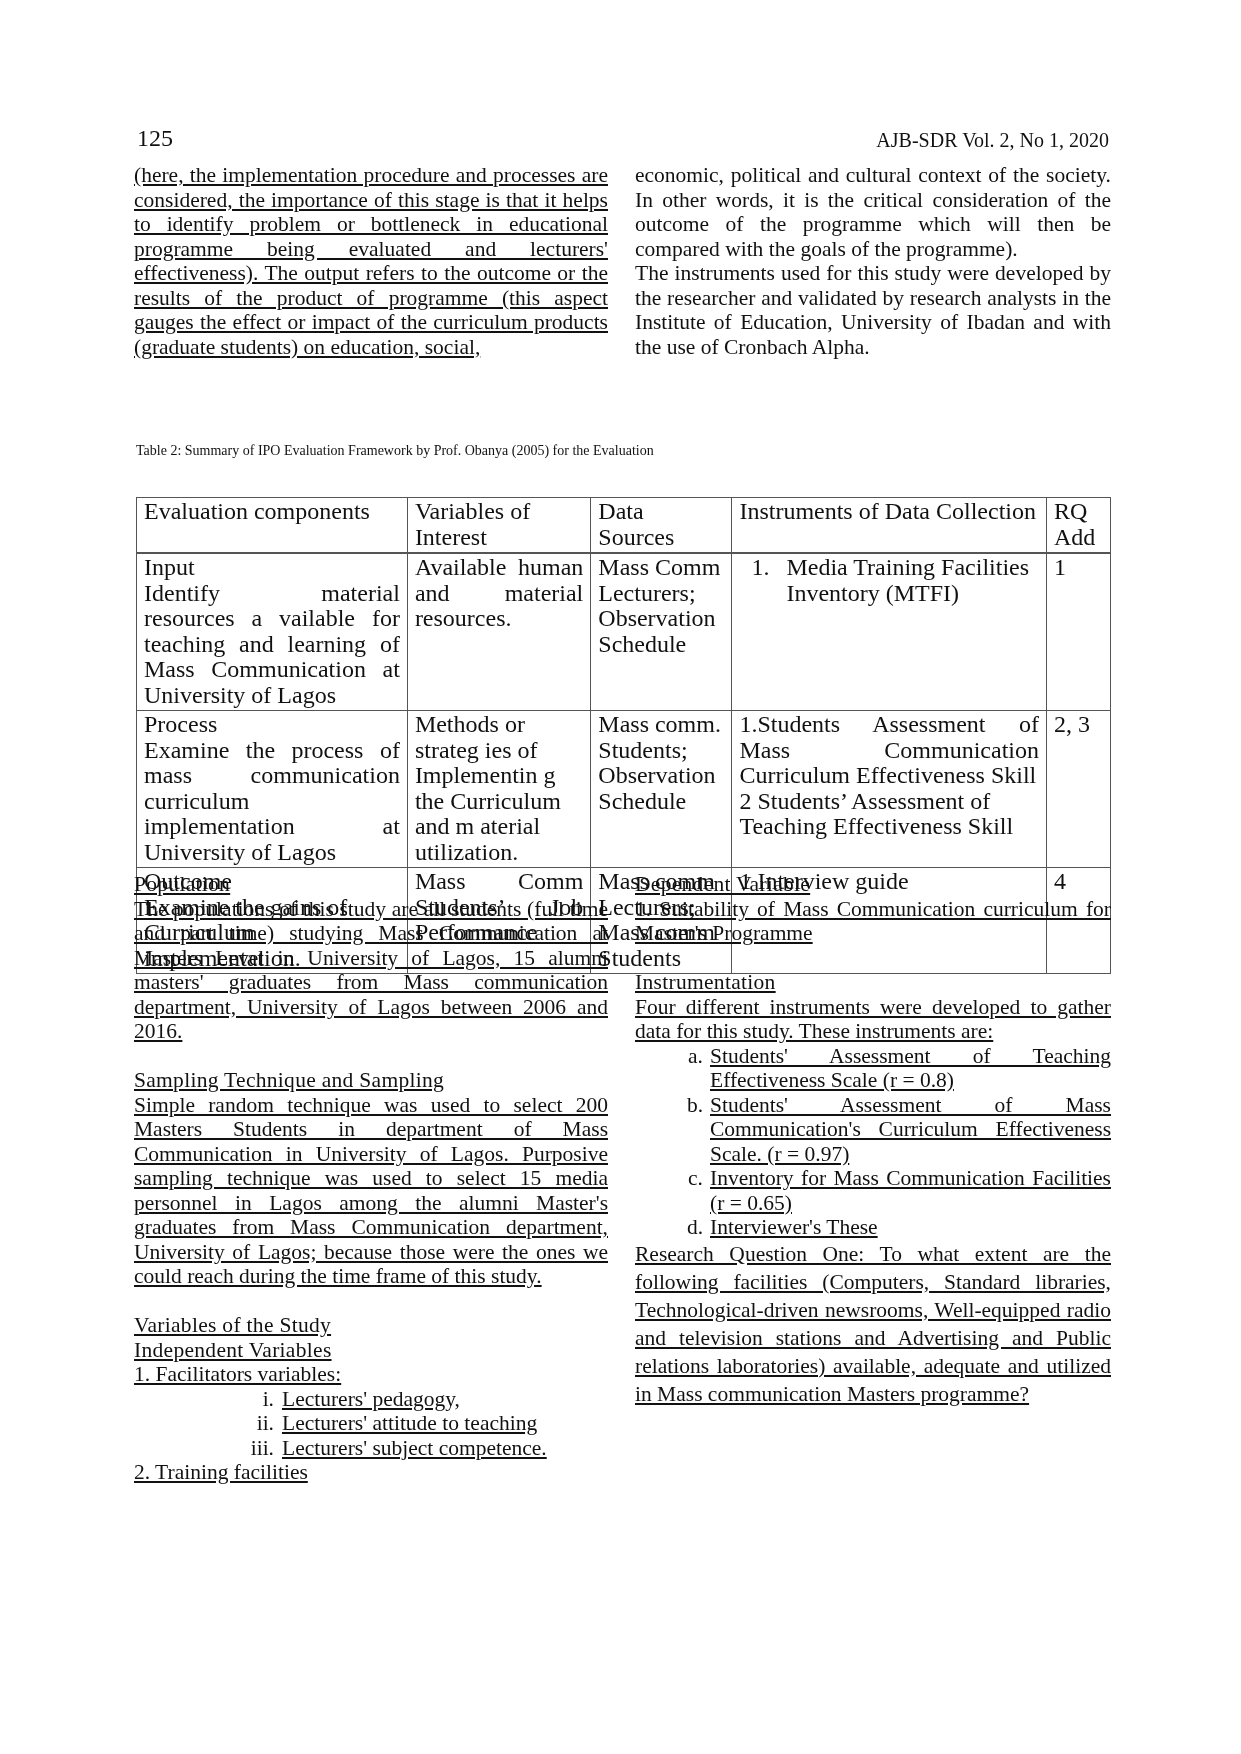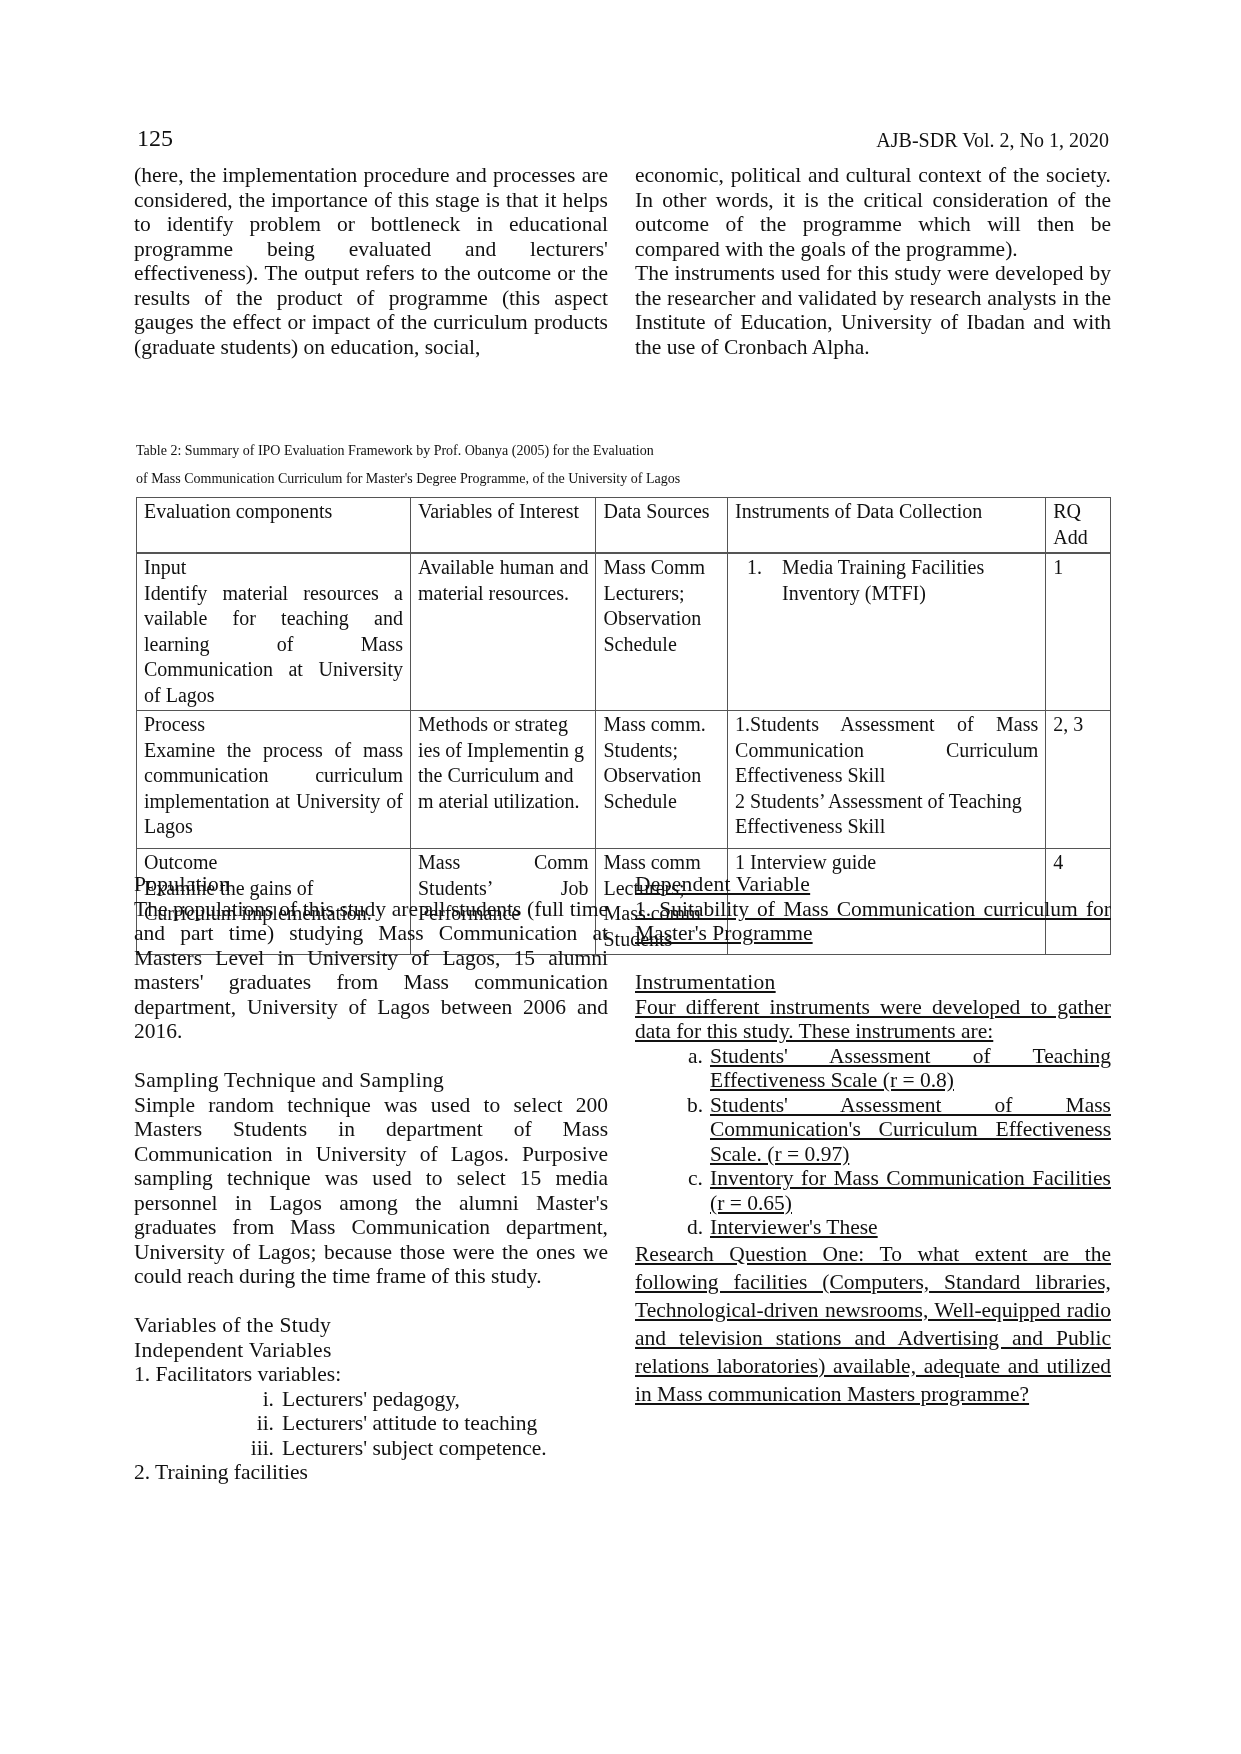--- a/index.html
+++ b/index.html
@@ -2,24 +2,24 @@
 <html><head>
 <meta charset="utf-8">
 <style>
   html, body { margin:0; padding:0; background:#ffffff; }
   body { width:1241px; height:1754px; position:relative; font-family:"Liberation Serif","DejaVu Serif",serif; color:#111; }
   .page { position:absolute; left:0; top:0; width:1241px; height:1313px; }
   .hdr-left { position:absolute; left:137px; top:125px; font-size:24px; }
   .hdr-right { position:absolute; right:132px; top:129px; font-size:20px; }
   .col { position:absolute; font-size:21.5px; line-height:24.5px; text-align:justify; }
   .col p { margin:0; }
-  .colL { left:134px; width:474px; }
+  .colL { left:134px; width:474px;text-decoration:underline; }
   .colR { left:635px; width:476px; }
   .caption { position:absolute; left:136px; top:437px; width:980px; font-size:14px; line-height:28px; }
-  table.ipo { position:absolute; left:136px; top:497px; width:975px; border-collapse:collapse; font-size:20px; line-height:25.5px; }
+  table.ipo { position:absolute; left:136px; top:497px; width:975px; border-collapse:collapse; font-size:24px; line-height:25.5px; }
   table.ipo td { border:1px solid #555; vertical-align:top; padding:1px 7px 2px 7px; }
   table.ipo tr.head td { border-bottom:2px solid #555; }
   .just { text-align:justify; }
   .heading { letter-spacing:0.3px; }
   .mt { margin-top:24.5px !important; }
   .lst { margin:0; padding:0; list-style:none; }
   .lst li { position:relative; padding-left:75px; }
   .lst li .m { position:absolute; left:40px; width:28px; text-align:right; }
   .roman li { padding-left:148px; }
   .roman li .m { left:90px; width:50px; text-align:right; }
@@ -37,21 +37,20 @@
   <div class="col colL" style="top:163px;">
     <p>(here, the implementation procedure and processes are considered, the importance of this stage is that it helps to identify problem or bottleneck in educational programme being evaluated and lecturers' effectiveness). The output refers to the outcome or the results of the product of programme (this aspect gauges the effect or impact of the curriculum products (graduate students) on education, social,</p>
   </div>
   <div class="col colR" style="top:163px;">
     <p>economic, political and cultural context of the society. In other words, it is the critical consideration of the outcome of the programme which will then be compared with the goals of the programme).</p>
     <p>The instruments used for this study were developed by the researcher and validated by research analysts in the Institute of Education, University of Ibadan and with the use of Cronbach Alpha.</p>
   </div>
 
   <div class="caption">
     <div>Table 2: Summary of IPO Evaluation Framework by Prof. Obanya (2005) for the Evaluation</div>
-    <div>of Mass Communication Curriculum for Master's Degree Programme, of the University of Lagos</div>
   </div>
 
   <table class="ipo">
     <colgroup>
       <col style="width:254px">
         <col style="width:172px">
         <col style="width:122px">
         <col style="width:295px">
         <col style="width:60px">
     </colgroup>

